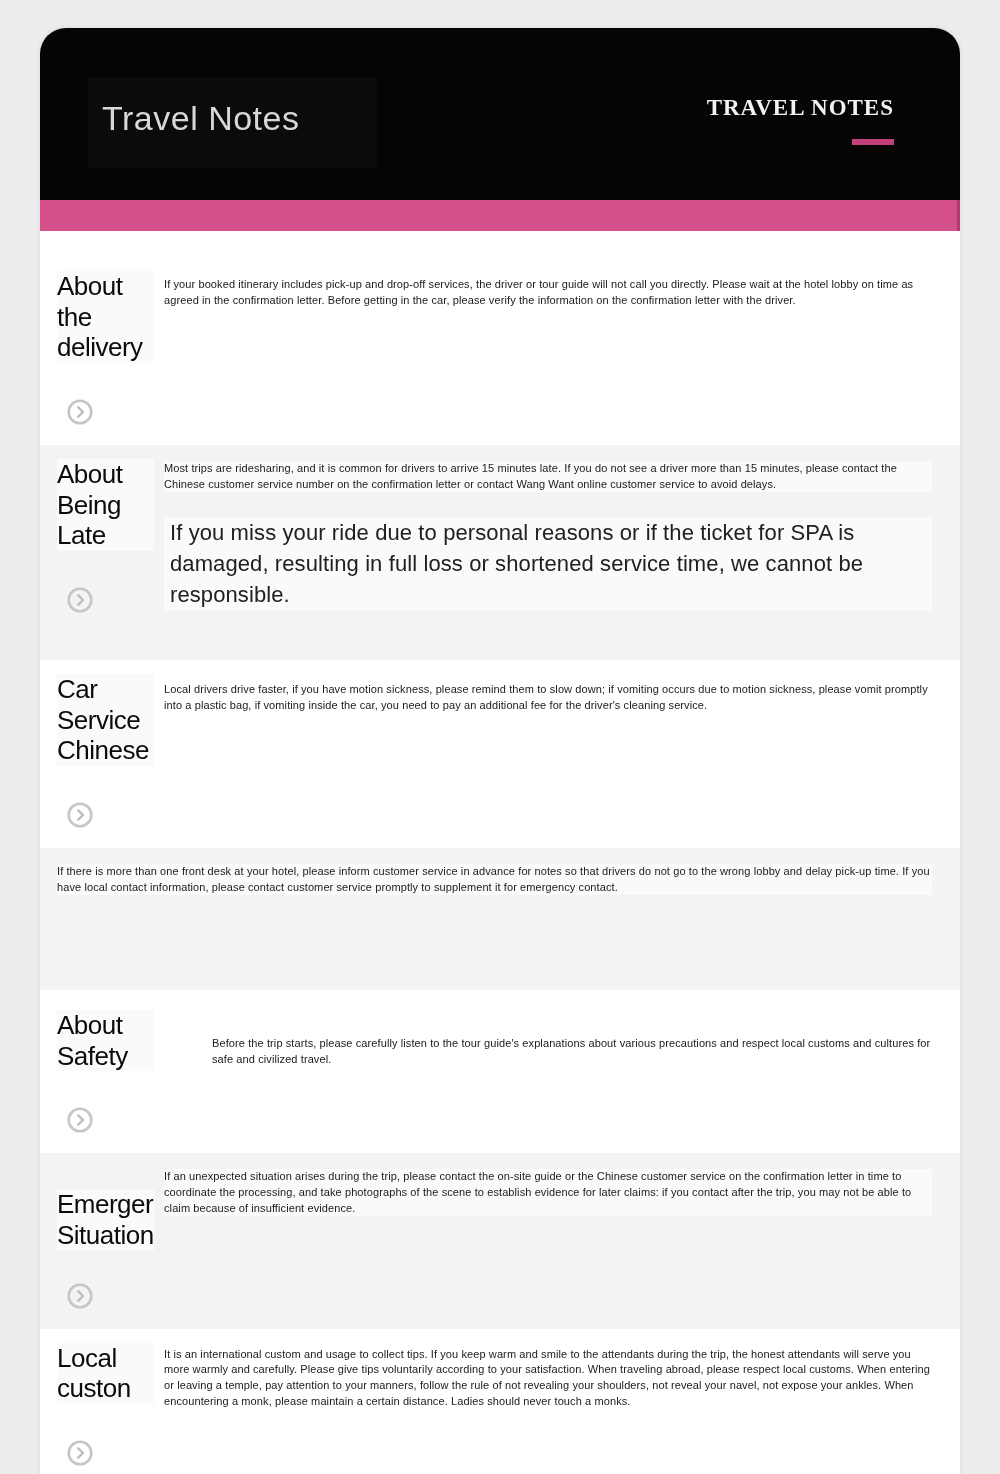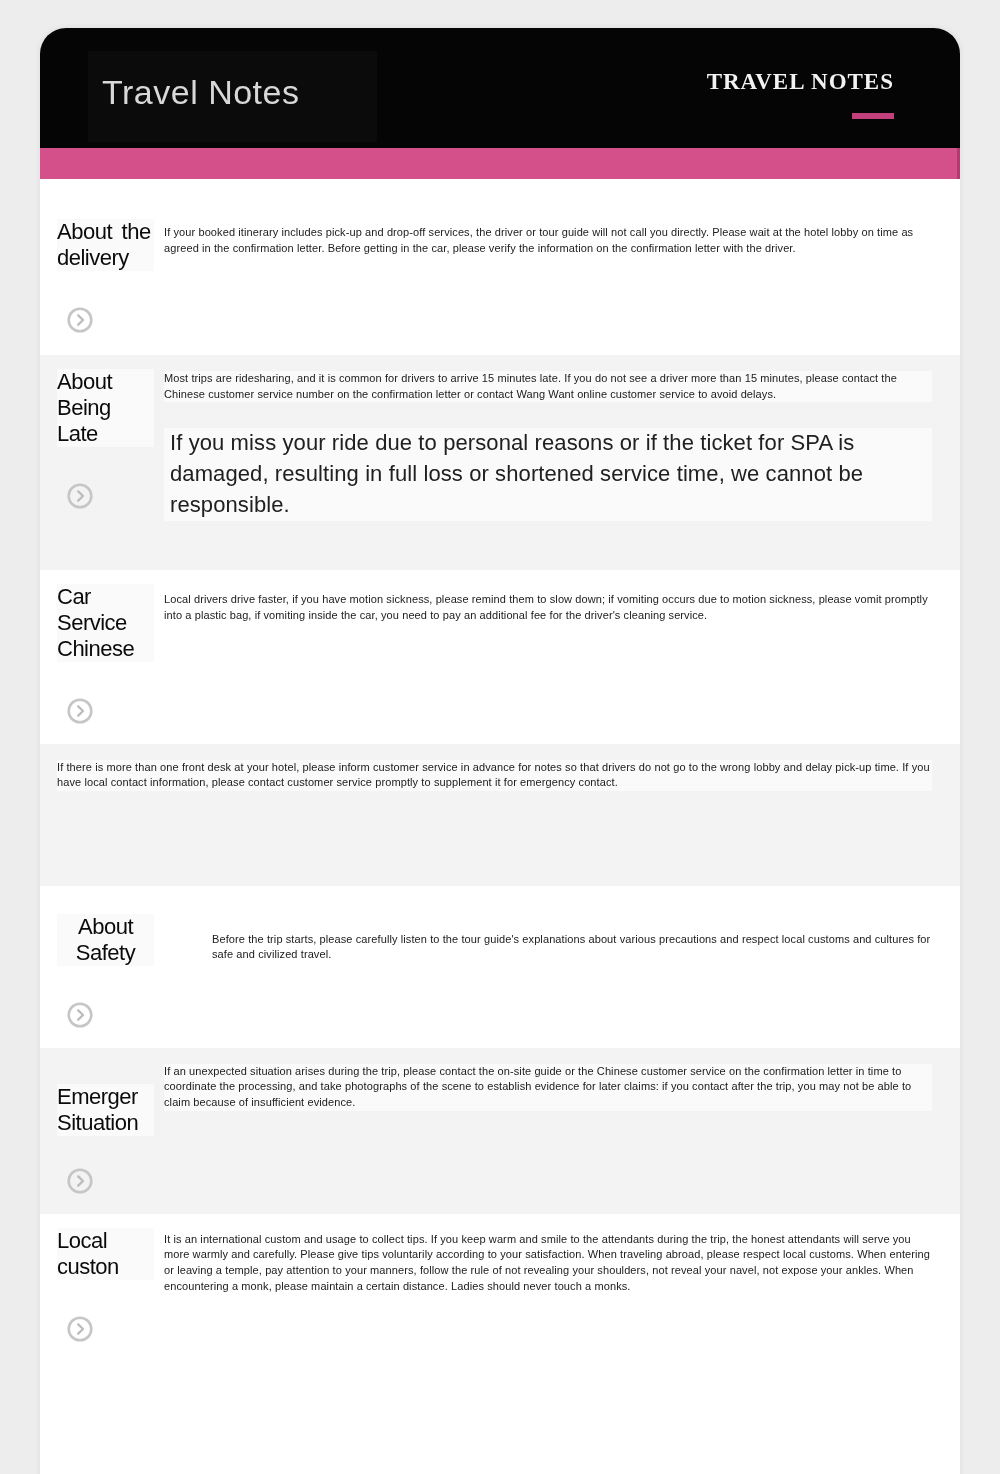--- a/index.html
+++ b/index.html
@@ -14,21 +14,21 @@
   .sheet {
     width: 920px;
     margin: 28px 40px 0 40px;
     background: #ffffff;
     border-radius: 26px 26px 0 0;
     box-shadow: 0 0 6px rgba(0,0,0,0.08);
     overflow: hidden;
   }
   
   .header {
-    height: 120px;
+    height: 172px;
     background: #050505;
     display: flex;
     align-items: center;
     justify-content: space-between;
     padding: 16px 66px 0 48px;
   }
   .app-title {
     font-size: 34px;
     font-weight: 400;
     color: #d8d8d8;
@@ -68,21 +68,21 @@
   }
   .sec.alt { background: #f3f3f4; }
   .left-col {
     width: 103px;
     flex: 0 0 103px;
     margin-right: 4px;
   }
   .heading {
     width: 97px;
     overflow: hidden;
-    font-size: 22px;
+    font-size: 26px;
     line-height: 1.18;
     font-weight: 500;
     letter-spacing: -0.5px;
     color: #0b0b0b;
     background: #fafafa;
     white-space: normal;
     word-spacing: 4px;
   }
   .circ-icon { display: inline-block; margin: 16px 0 0 8px; }
   .body-col { flex: 1; padding-top: 2px; }
@@ -101,21 +101,21 @@
   }
   
   .s1 { min-height: 150px; }
   .s1 .body-col { padding-top: 6px; }
   .s2 { min-height: 215px; }
   .s3 { min-height: 150px; }
   .s3 .body-col { padding-top: 8px; }
   .s4 { min-height: 142px; }
   .s5 { min-height: 142px; }
   .s5 .body-col { padding-top: 32px; margin-left: 48px; }
-  .s5 .heading { margin-top: 14px; text-align: center; }
+  .s5 .heading { margin-top: 6px; }
   .s6 { min-height: 150px; }
   .s6 .heading { margin-top: 22px; }
   .s6 .circ-icon { margin-top: 12px; }
   .s7 { min-height: 252px; }
   .s7 .body-col { padding-top: 4px; }
 </style>
 </head>
 <body>
 
 <div class="sheet">

